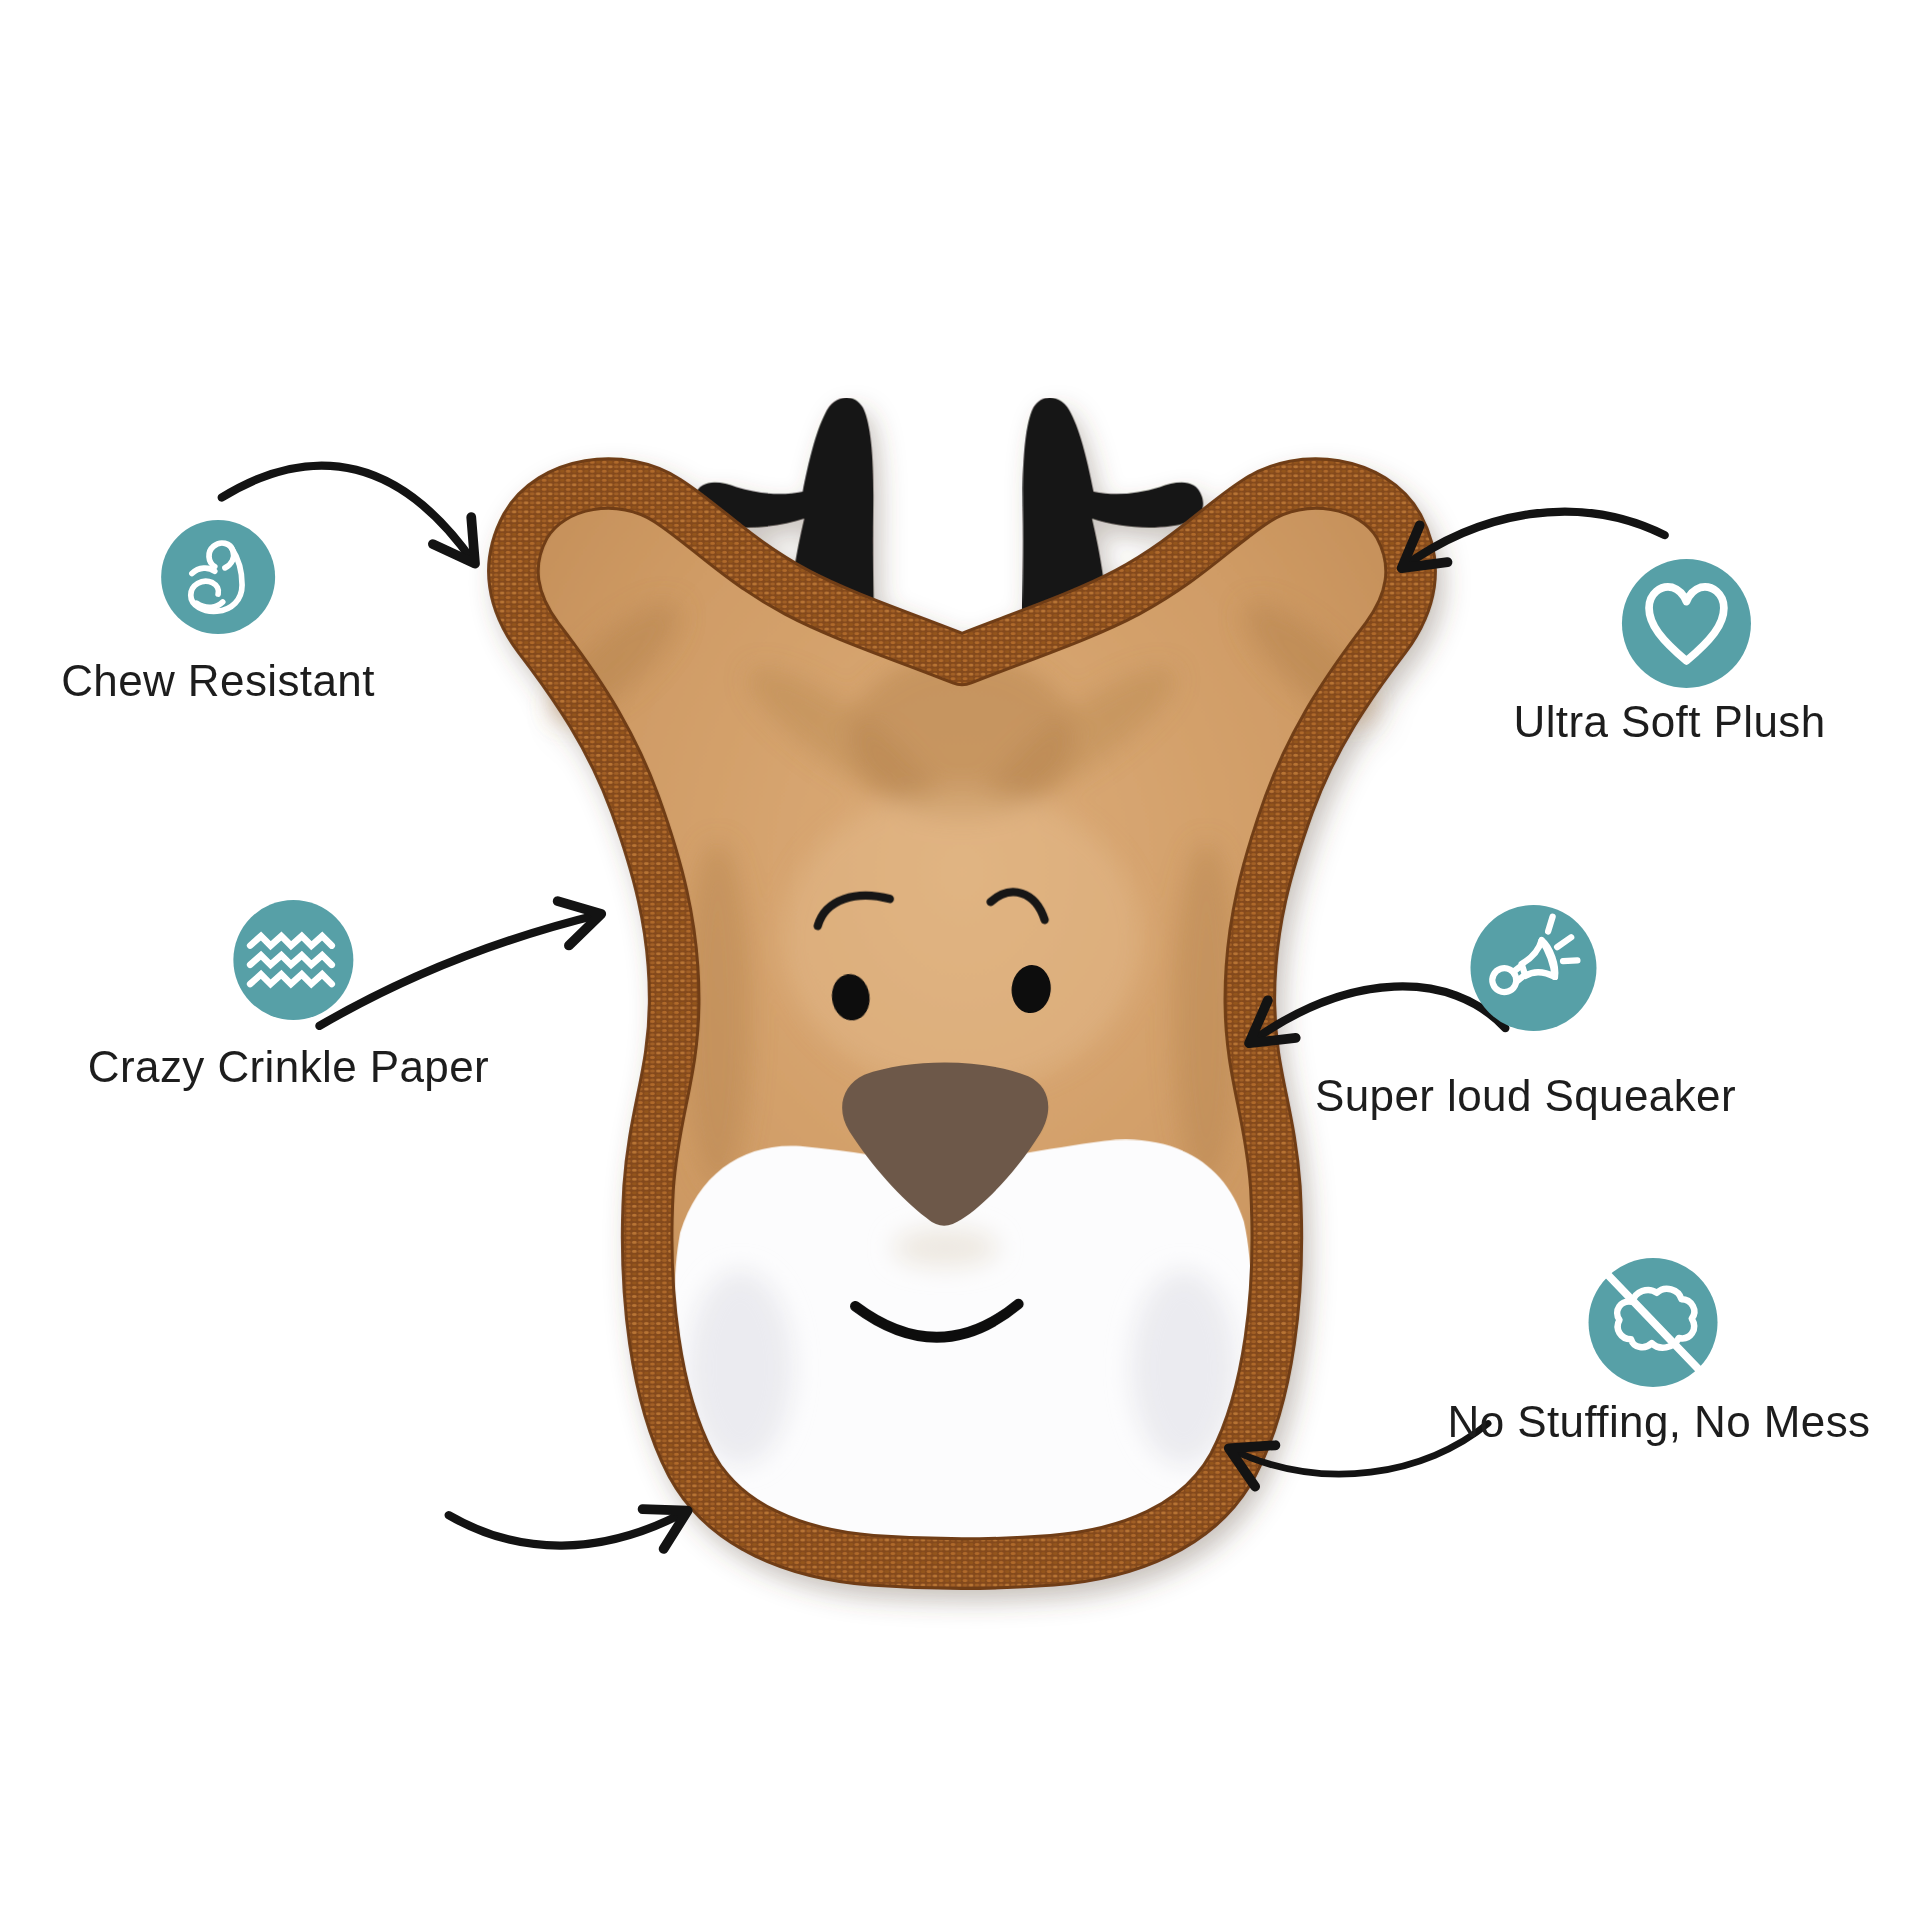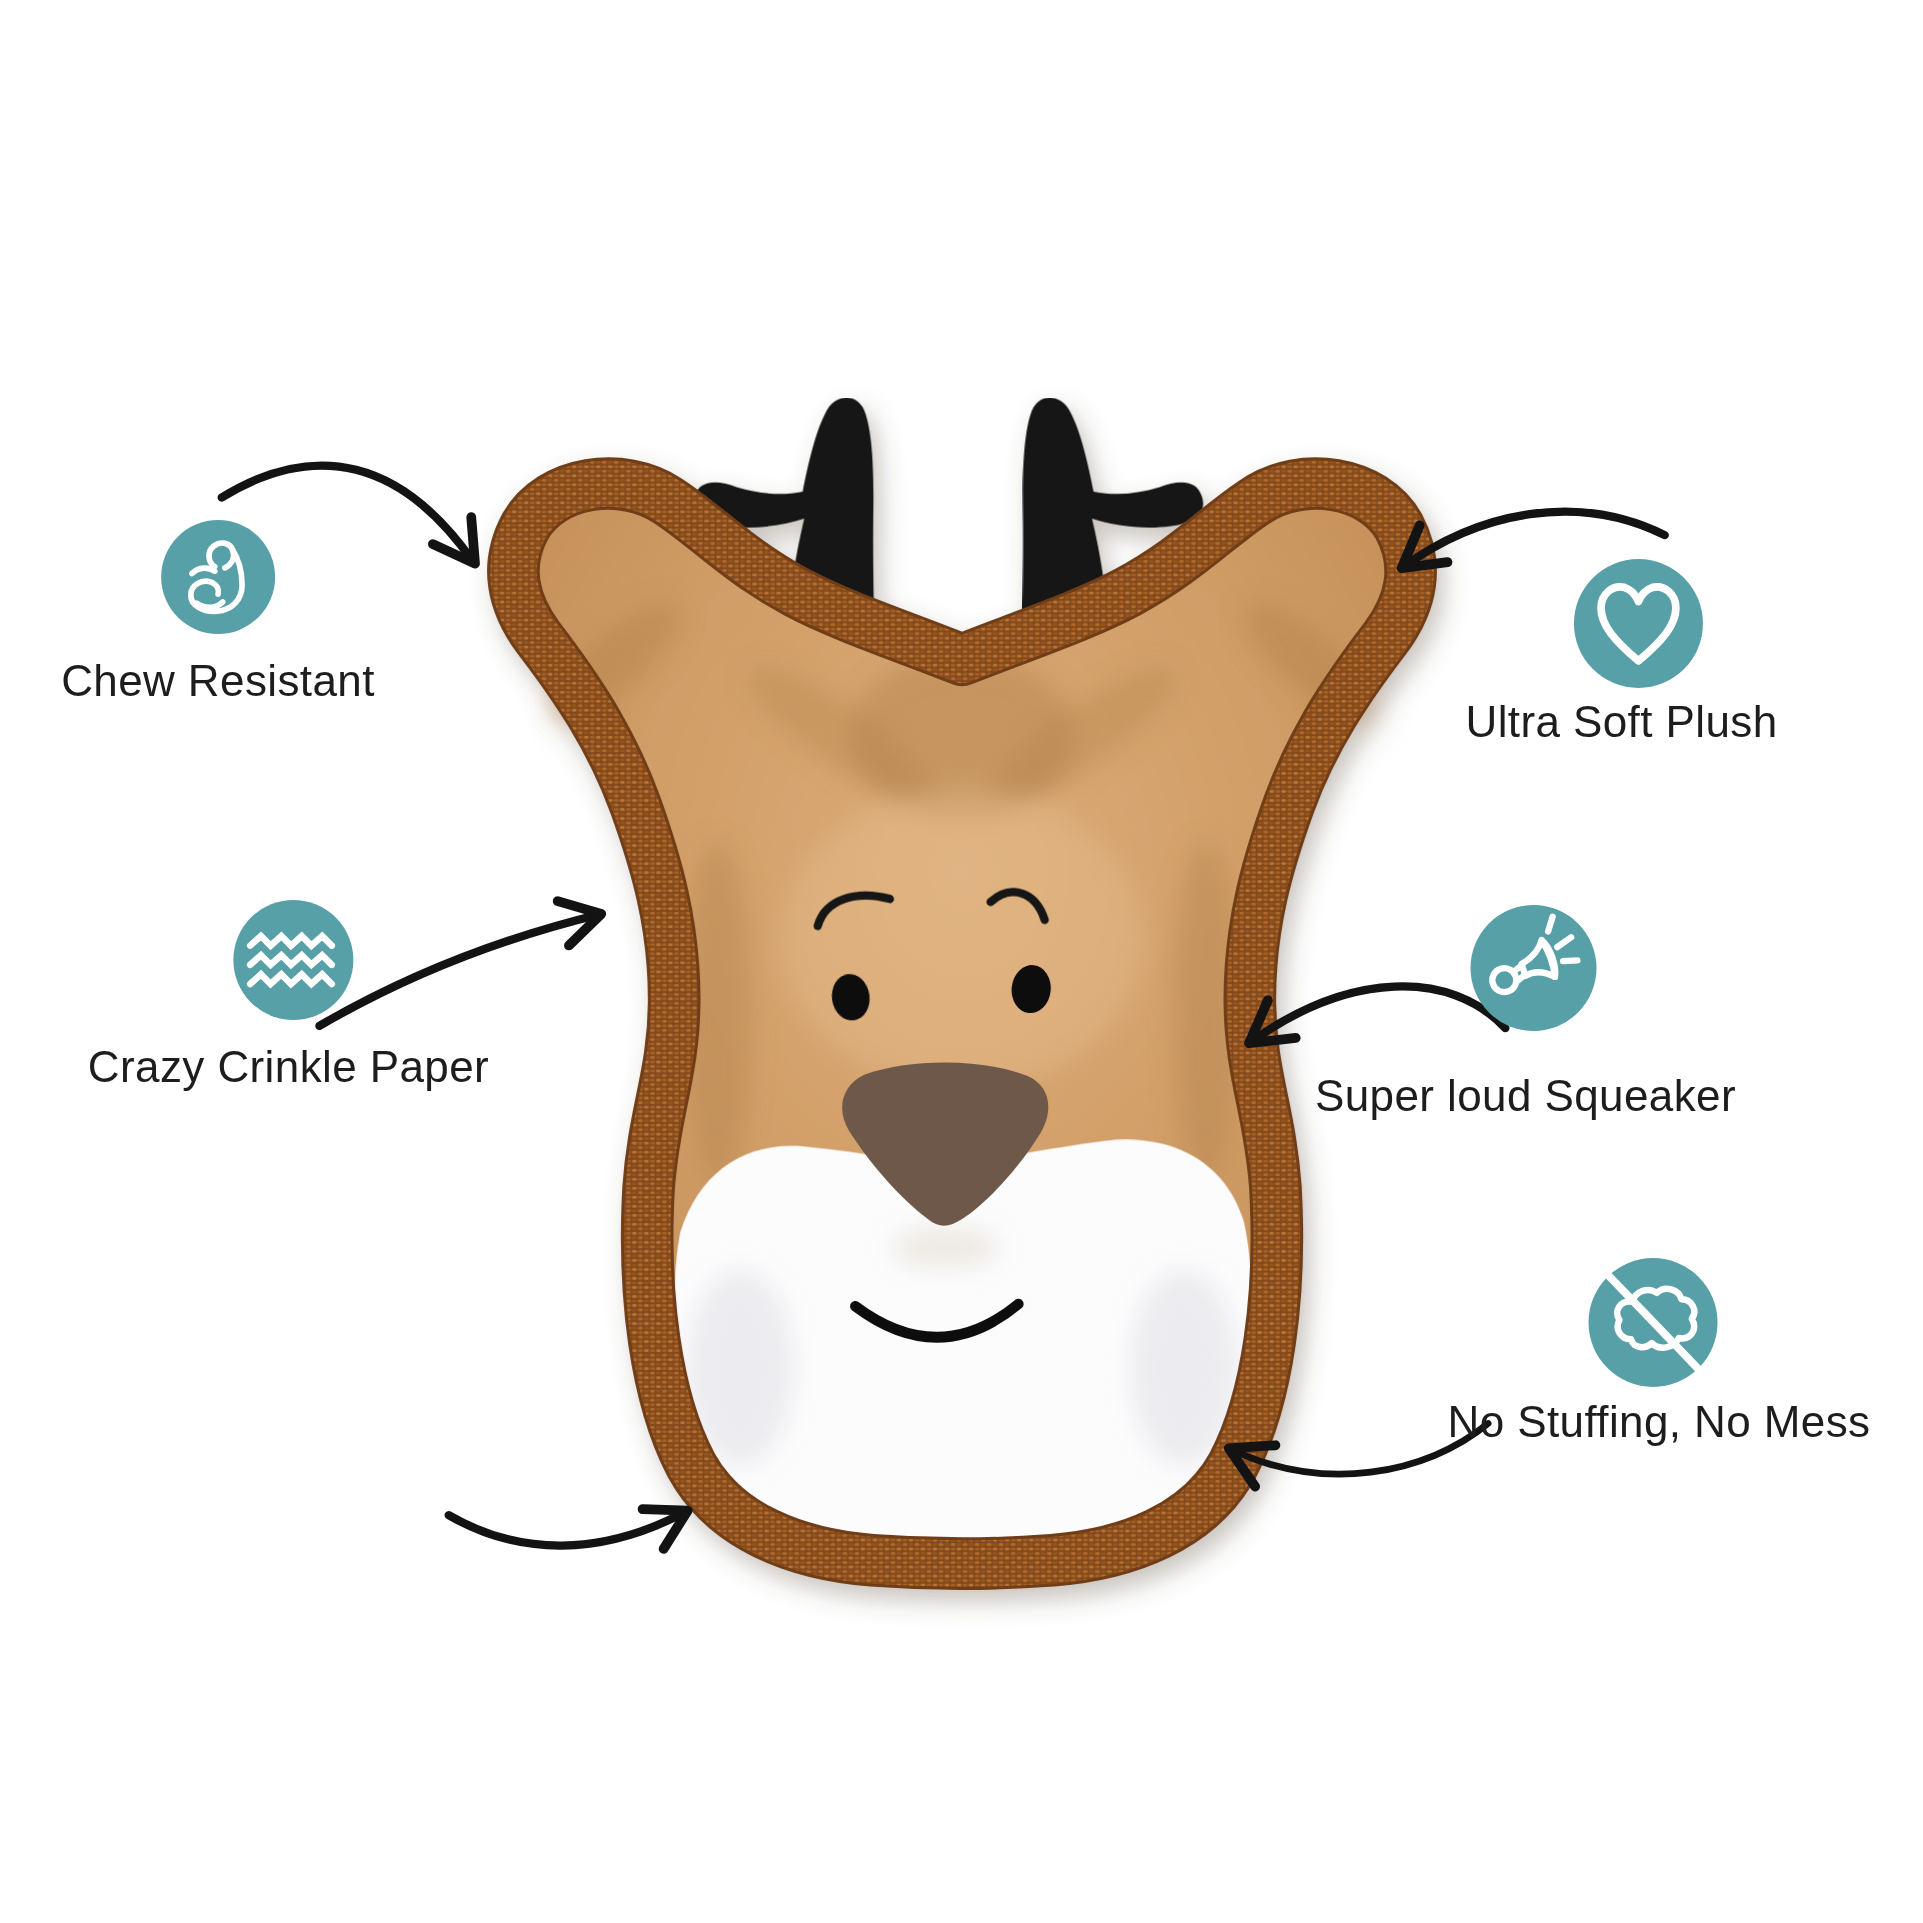--- a/index.html
+++ b/index.html
@@ -11,21 +11,21 @@
   .icon-circle{border-radius:50%;background:#57a0a7;display:flex;align-items:center;
                justify-content:center;flex:0 0 auto;}
   .icon-circle svg{width:100%;height:100%;display:block;}
   .label{color:#1d1d1d;font-size:44px;line-height:1.06;text-align:center;
          white-space:nowrap;letter-spacing:0.4px;}
   .label .line{display:block;}
   
   #co-chew   {left:218px;  top:520px;}  #co-chew   .icon-circle{width:114px;height:114px;} #co-chew   .label{margin-top:24px;}
   #co-crinkle{left:293px;  top:900px;} #co-crinkle.callout .icon-circle{width:120px;height:120px;} #co-crinkle .label{margin-top:24px;transform:translateX(-4.5px);}
   #co-bind   {left:220px;  top:1295px;} #co-bind   .icon-circle{width:120px;height:120px;} #co-bind   .label{margin-top:36px;transform:translateX(6px);}
-  #co-soft   {left:1638px; top:559px;}  #co-soft   .icon-circle{width:129px;height:129px;} #co-soft   .label{margin-top:10.5px;transform:translateX(-16.5px);}
+  #co-soft   {left:1686px; top:559px;}  #co-soft   .icon-circle{width:129px;height:129px;} #co-soft   .label{margin-top:10.5px;transform:translateX(-16.5px);}
   #co-squeak {left:1533px; top:905px;gap:24px;} #co-squeak .icon-circle{width:126px;height:126px;} #co-squeak .label{margin-top:18px;transform:translateX(-7.5px);}
   #co-stuff  {left:1653px; top:1258px;} #co-stuff  .icon-circle{width:129px;height:129px;} #co-stuff  .label{margin-top:12px;transform:translateX(6px);}
 </style>
 </head>
 <body>
 
 <div class="scene">
 
   <figure class="layer" style="margin:0">
   <svg viewBox="0 0 2560 2560" width="1924" height="1924">

